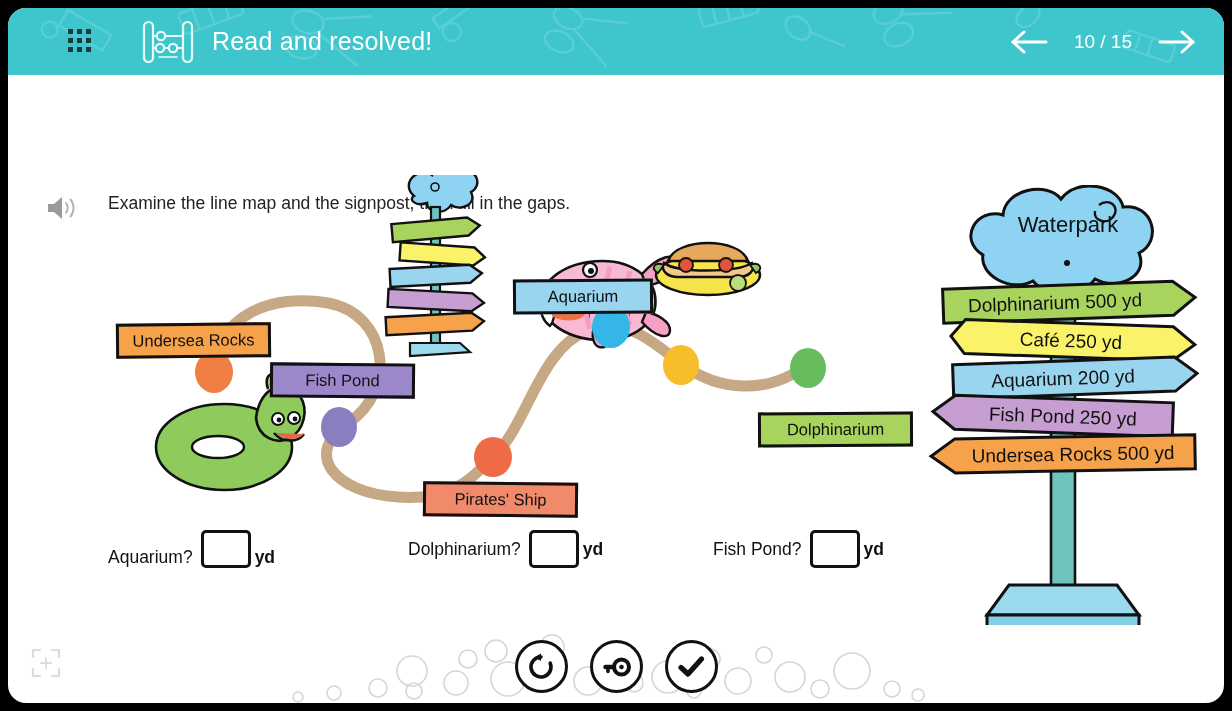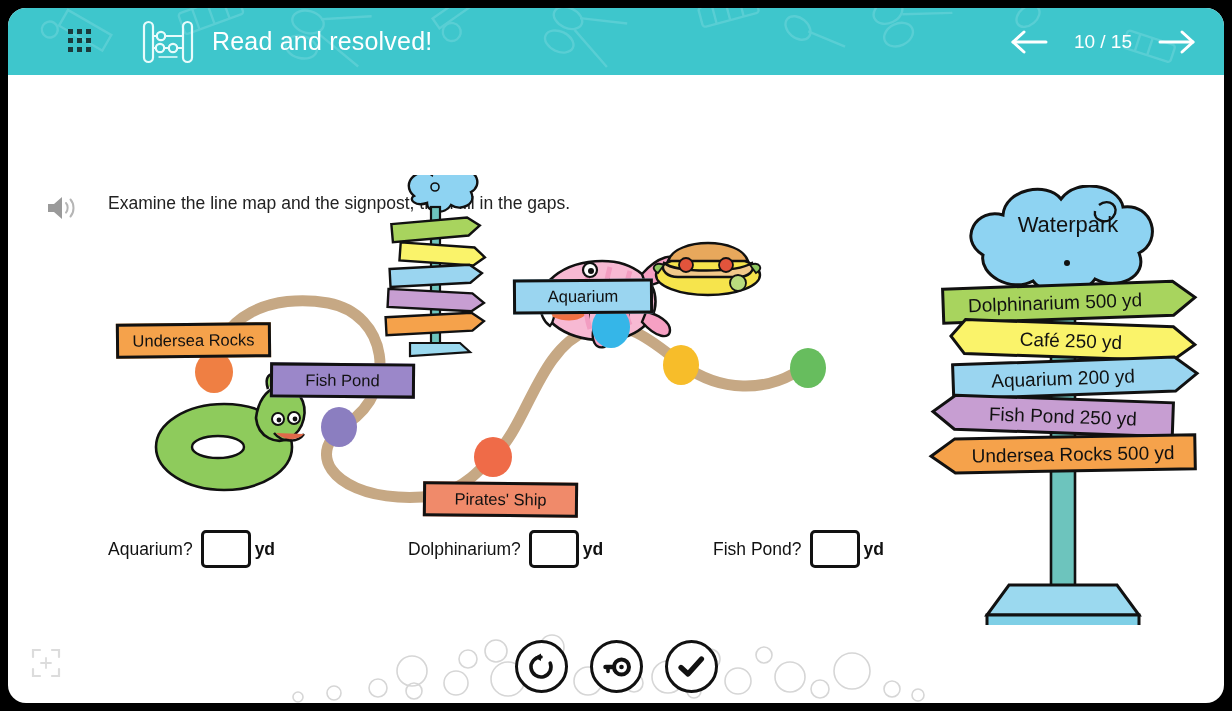--- a/index.html
+++ b/index.html
@@ -282,20 +282,23 @@
 
       <div class="maplabel" style="left:18px;top:148px;width:155px;background:#f5a24b;transform:rotate(-0.6deg);">
         <span>Undersea Rocks</span>
       </div>
       <div class="maplabel" style="left:172px;top:188px;width:145px;background:#9b87c9;transform:rotate(0.5deg);">
         <span>Fish Pond</span>
       </div>
       <div class="maplabel" style="left:415px;top:104px;width:140px;background:#9ad5f0;transform:rotate(-0.4deg);">
         <span>Aquarium</span>
       </div>
+      <div class="maplabel" style="left:660px;top:237px;width:155px;background:#a8d45e;transform:rotate(-0.3deg);">
+        <span>Dolphinarium</span>
+      </div>
       <div class="maplabel" style="left:325px;top:307px;width:155px;background:#f08a6a;transform:rotate(0.6deg);">
         <span>Pirates' Ship</span>
       </div>
     </div>
 
     <svg id="signpost" viewBox="0 0 290 440">
       <rect x="128" y="100" width="24" height="340" fill="#6dc4bd" stroke="#111" stroke-width="2.6"></rect>
 
       <g>
         <path d="M60 70 c-26 -16 -6 -48 20 -40 c2 -26 44 -34 58 -16 c16 -22 58 -14 62 8 c30 -4 40 34 16 46 c10 24 -22 38 -44 26 c-12 18 -50 18 -62 2 c-22 12 -54 -6 -50 -26z" fill="#8ed3f2" stroke="#111" stroke-width="3"></path>
@@ -326,21 +329,21 @@
       </g>
 
       <g>
         <path d="M86 400 h108 l22 30 h-152z" fill="#9bd9ef" stroke="#111" stroke-width="3"></path>
         <path d="M64 430 h152 v14 h-152z" fill="#7fcfe6" stroke="#111" stroke-width="3"></path>
       </g>
     </svg>
 
 
     <div id="answers">
-      <div class="ans-group" style="width:300px;">
+      <div class="ans-group" style="width:300px;align-items:flex-end;">
         <span class="ans-label">Aquarium?</span>
         <input class="ans-box" type="text" value="" style="">
         <span class="ans-unit">yd</span>
       </div>
       <div class="ans-group" style="width:305px;">
         <span class="ans-label">Dolphinarium?</span>
         <input class="ans-box" type="text" value="" style="">
         <span class="ans-unit">yd</span>
       </div>
       <div class="ans-group">

